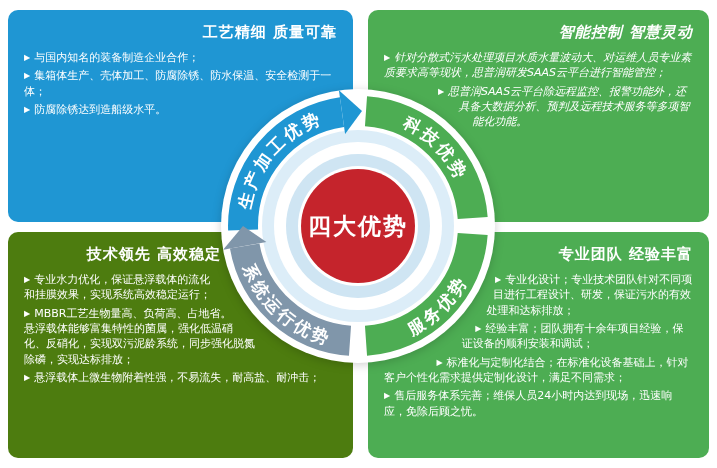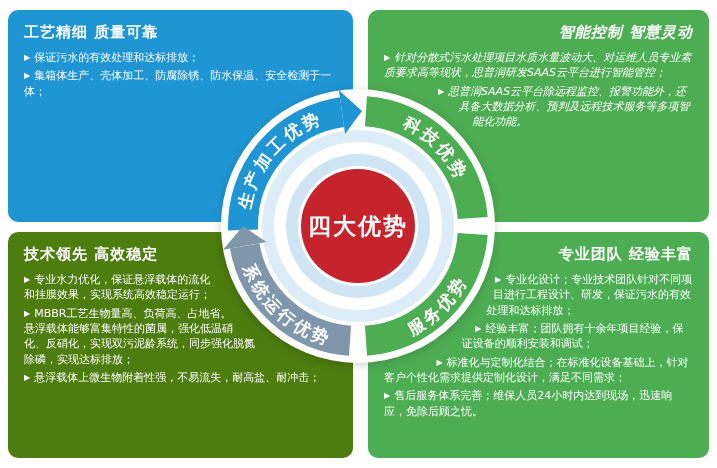--- a/index.html
+++ b/index.html
@@ -13,20 +13,21 @@
     border-radius:10px; color:#fff; padding:13px 16px;
     overflow:hidden;
   }
   .panel-tl { left:8px;   top:10px;  width:345px; height:212px; background:#1f96d3; }
   .panel-tr { left:368px; top:10px;  width:341px; height:212px; background:#4dad53;font-style:italic; }
   .panel-bl { left:8px;   top:232px; width:345px; height:226px; background:#4d7c0f; }
   .panel-br { left:368px; top:232px; width:341px; height:226px; background:#4dad53; }
   .panel h2 {
     margin:0 0 8px 0; font-size:15px; font-weight:bold; letter-spacing:1px;
     line-height:1.25;
+    text-align:right;
   }
   .panel h2.right { text-align:right; }
   .bullet { font-size:11px; line-height:1.4; margin:0 0 3px 0; }
   .bm { font-size:8px; margin-right:4px; position:relative; top:-1px; }
 
   
   .spacer { shape-outside:border-box; shape-margin:5px; }
   .sp-tl { float:right; width:116px; height:125px; margin-top:66px; border-radius:100% 0 0 0; }
   .sp-tr { float:left;  width:111px; height:125px; margin-top:66px; border-radius:0 100% 0 0; }
   .sp-bl { float:right; width:116px; height:118px; border-radius:0 0 0 100%; }
@@ -46,22 +47,23 @@
     text-anchor:middle;
     font-family:"DejaVu Sans", sans-serif;
   }
 </style>
 </head>
 <body>
 
 <div class="panel panel-tl">
   <div class="spacer sp-tl"></div>
   <h2>工艺精细 质量可靠</h2>
-  <div class="bullet"><span class="bm">▶</span><span>保证污水的有效处理和达标排放；</span></div>
+  <div class="bullet"><span class="bm">▶</span><span>与国内知名的装备制造企业合作；</span></div>
   <div class="bullet"><span class="bm">▶</span><span>集箱体生产、壳体加工、防腐除锈、防水保温、安全检测于一体；</span></div>
+  <div class="bullet"><span class="bm">▶</span><span>防腐除锈达到造船级水平。</span></div>
 </div>
 
 <div class="panel panel-tr">
   <div class="spacer sp-tr"></div>
   <h2 class="right">智能控制 智慧灵动</h2>
   <div class="bullet"><span class="bm">▶</span><span>针对分散式污水处理项目水质水量波动大、对运维人员专业素质要求高等现状，思普润研发SAAS云平台进行智能管控；</span></div>
   <div class="bullet"><span class="bm">▶</span><span>思普润SAAS云平台除远程监控、报警功能外，还具备大数据分析、预判及远程技术服务等多项智能化功能。</span></div>
 </div>
 
 <div class="panel panel-bl">

